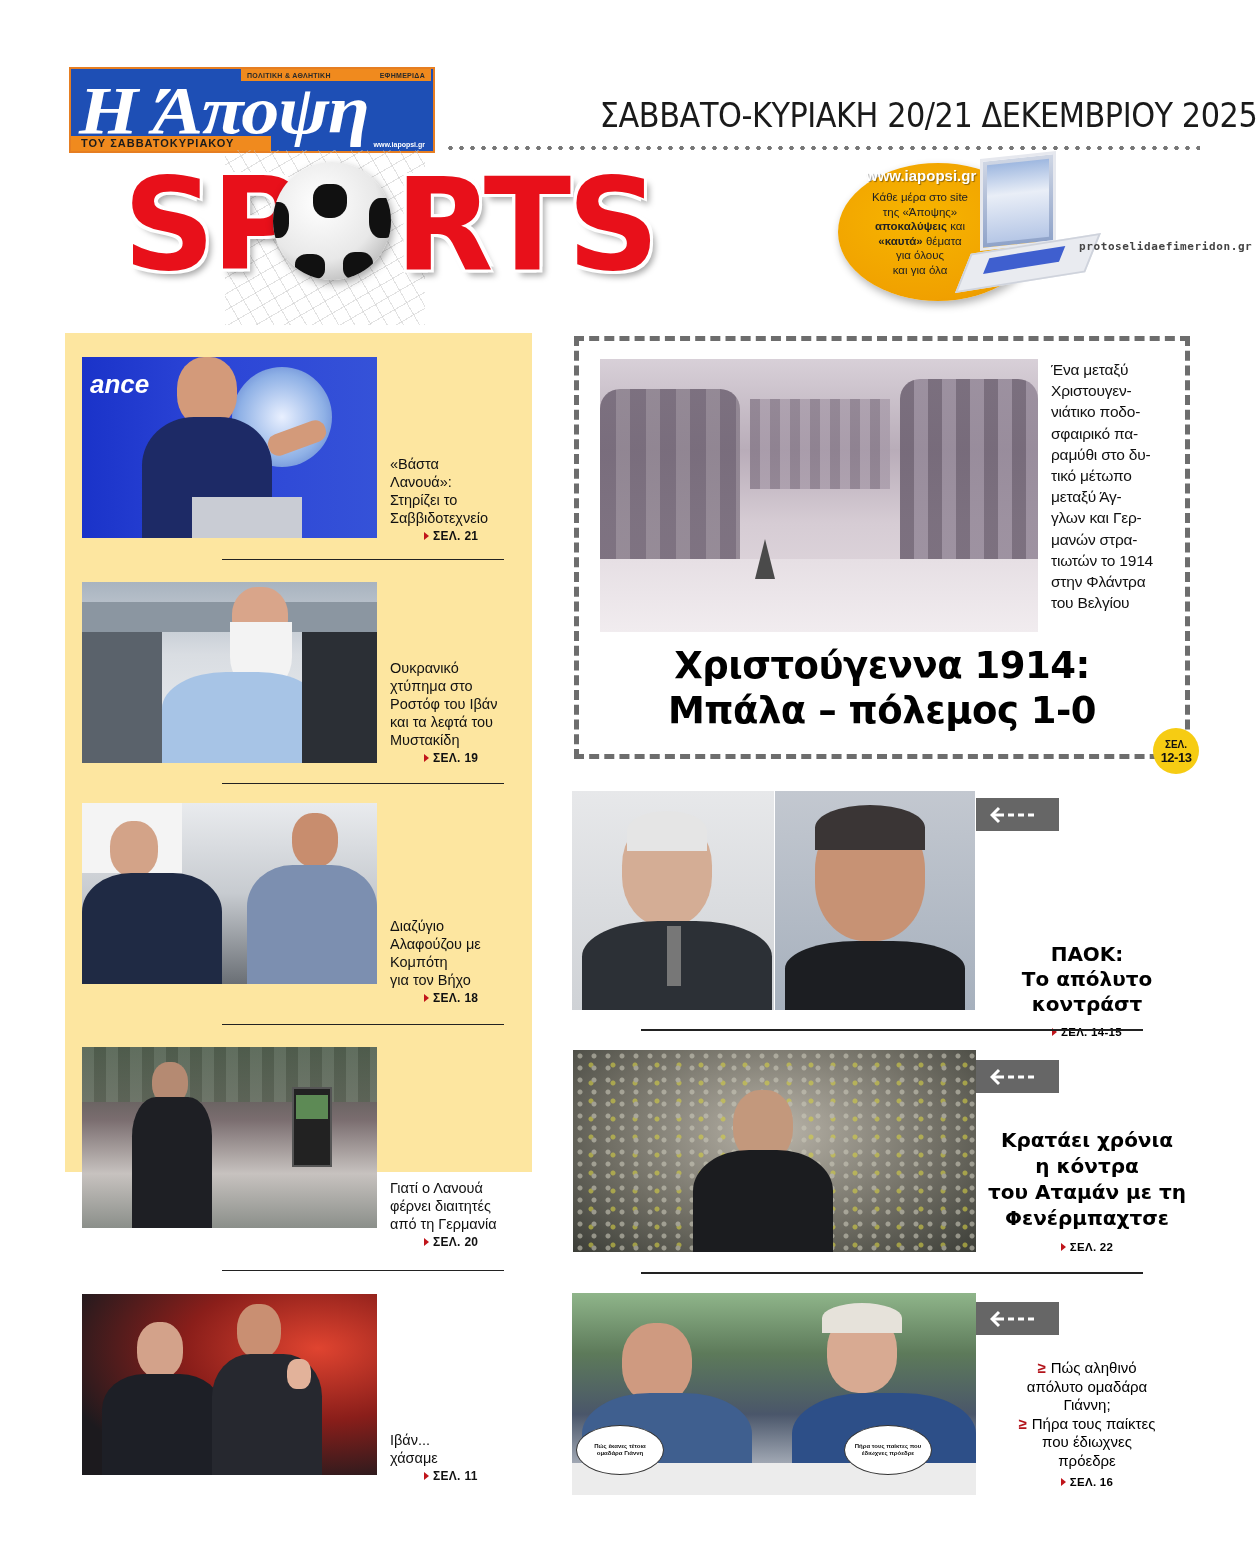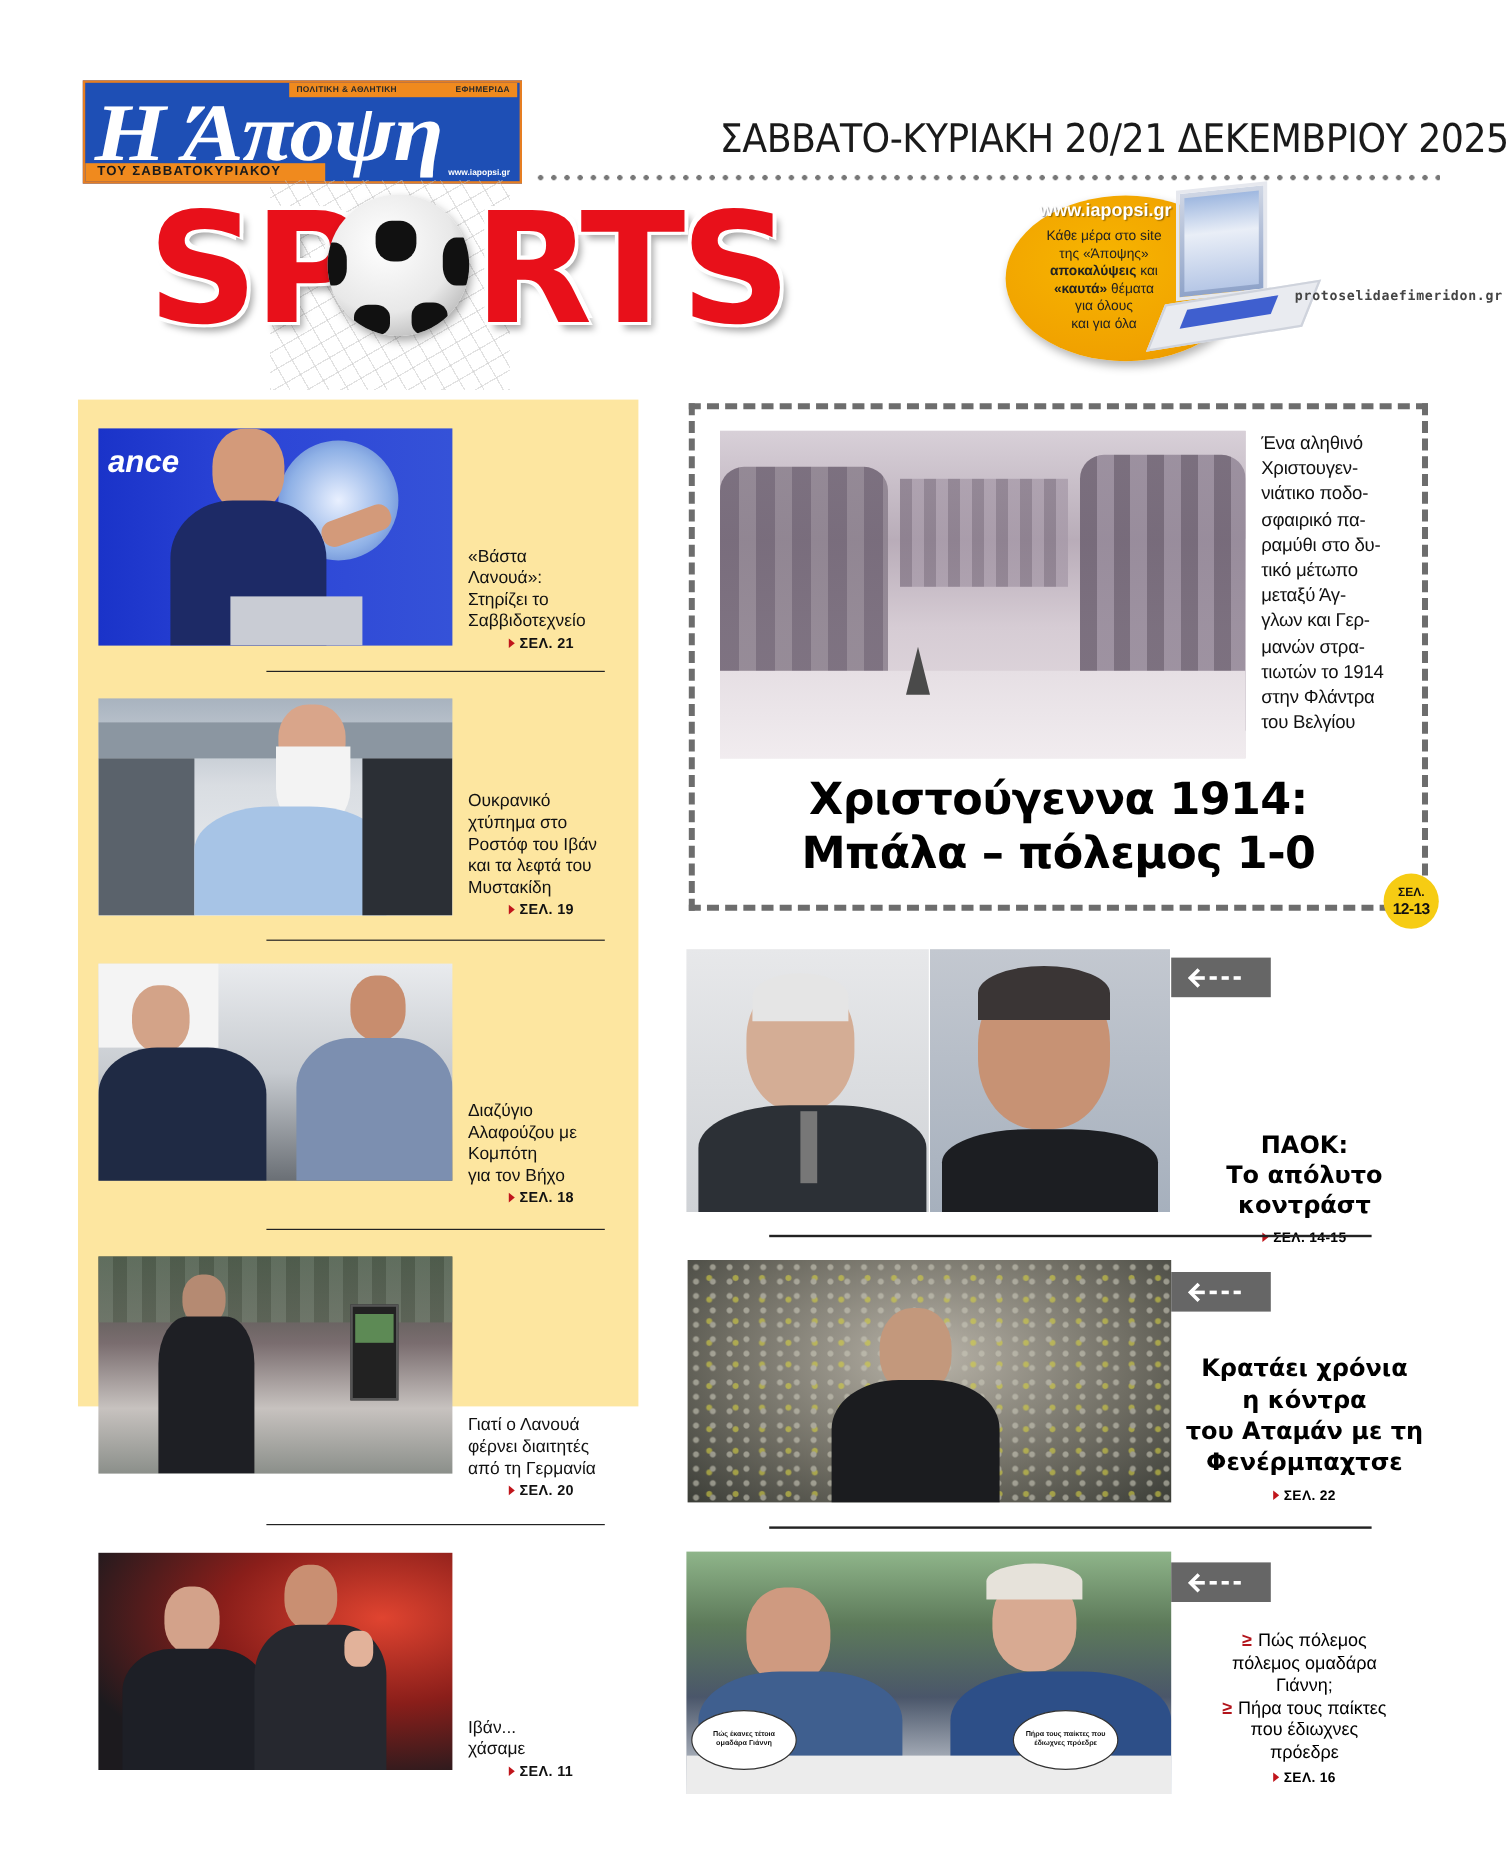--- a/index.html
+++ b/index.html
@@ -209,21 +209,21 @@
 <div class="abs feature">
   <div class="feature-img">
     <div class="ph" style="left:0;top:0;width:438px;height:90px;background:linear-gradient(180deg,#d8d0d8 0%,#b9adb9 100%);"></div>
     <div class="ph" style="left:0;top:30px;width:140px;height:220px;background:repeating-linear-gradient(90deg,#6e6272 0 16px,#8a7f8c 16px 30px);opacity:0.85;border-radius:20px 20px 0 0;"></div>
     <div class="ph" style="left:300px;top:20px;width:138px;height:230px;background:repeating-linear-gradient(90deg,#6c6070 0 14px,#938797 14px 28px);opacity:0.85;border-radius:20px 20px 0 0;"></div>
     <div class="ph" style="left:150px;top:40px;width:140px;height:90px;background:repeating-linear-gradient(90deg,#7d7080 0 10px,#a396a5 10px 20px);opacity:0.7;"></div>
     <div class="ph" style="left:0;top:200px;width:438px;height:73px;background:linear-gradient(180deg,#e6dfe4 0%,#f1ecef 100%);"></div>
     <div class="ph" style="left:155px;top:180px;width:0;height:0;border-left:10px solid transparent;border-right:10px solid transparent;border-bottom:40px solid #4a4a4a;"></div>
   </div>
   <div class="feature-caption">
-    <div>Ένα αληθινό</div>
+    <div>Ένα μεταξύ</div>
     <div>Χριστουγεν-</div>
     <div>νιάτικο ποδο-</div>
     <div>σφαιρικό πα-</div>
     <div>ραμύθι στο δυ-</div>
     <div>τικό μέτωπο</div>
     <div>μεταξύ Άγ-</div>
     <div>γλων και Γερ-</div>
     <div>μανών στρα-</div>
     <div>τιωτών το 1914</div>
     <div>στην Φλάντρα</div>
@@ -308,21 +308,21 @@
   <div class="arrow-tab" style="left:404px;top:9px;">
     <svg width="56" height="18" viewBox="0 0 56 18">
         <path d="M9 2 L2 9 L9 16" stroke="#fff" stroke-width="3" fill="none"></path>
         <rect x="2" y="7.5" width="12" height="3" fill="#fff"></rect>
         <rect x="18" y="7.5" width="6" height="3" fill="#fff"></rect>
         <rect x="28" y="7.5" width="6" height="3" fill="#fff"></rect>
         <rect x="38" y="7.5" width="6" height="3" fill="#fff"></rect>
       </svg>
   </div>
   <div class="rtitle" style="left:420px;top:66px;width:190px;font-family:'Liberation Sans',sans-serif;font-weight:normal;font-size:15px;line-height:18.5px;">
-    <div><span class="geq">≥</span><span>Πώς πόλεμος</span></div>
-    <div>πόλεμος ομαδάρα</div>
+    <div><span class="geq">≥</span><span>Πώς αληθινό</span></div>
+    <div>απόλυτο ομαδάρα</div>
     <div>Γιάννη;</div>
     <div><span class="geq">≥</span><span>Πήρα τους παίκτες</span></div>
     <div>που έδιωχνες</div>
     <div>πρόεδρε</div>
     <span class="rref"><span class="tri"></span><span>ΣΕΛ. 16</span></span>
   </div>
 </div>
 
 </body></html>

